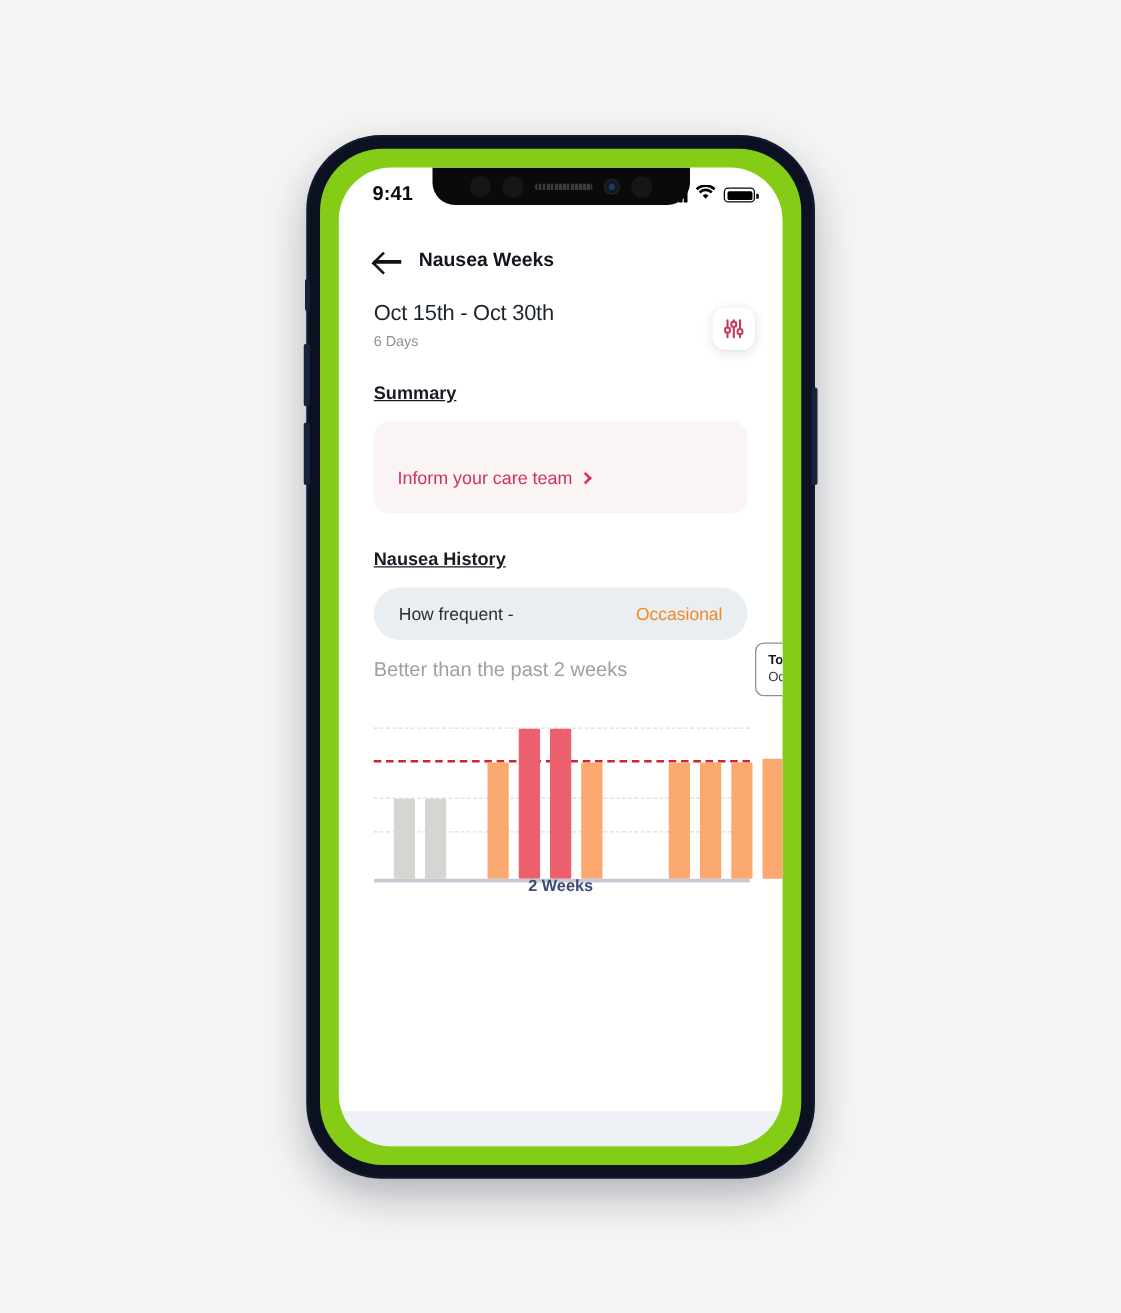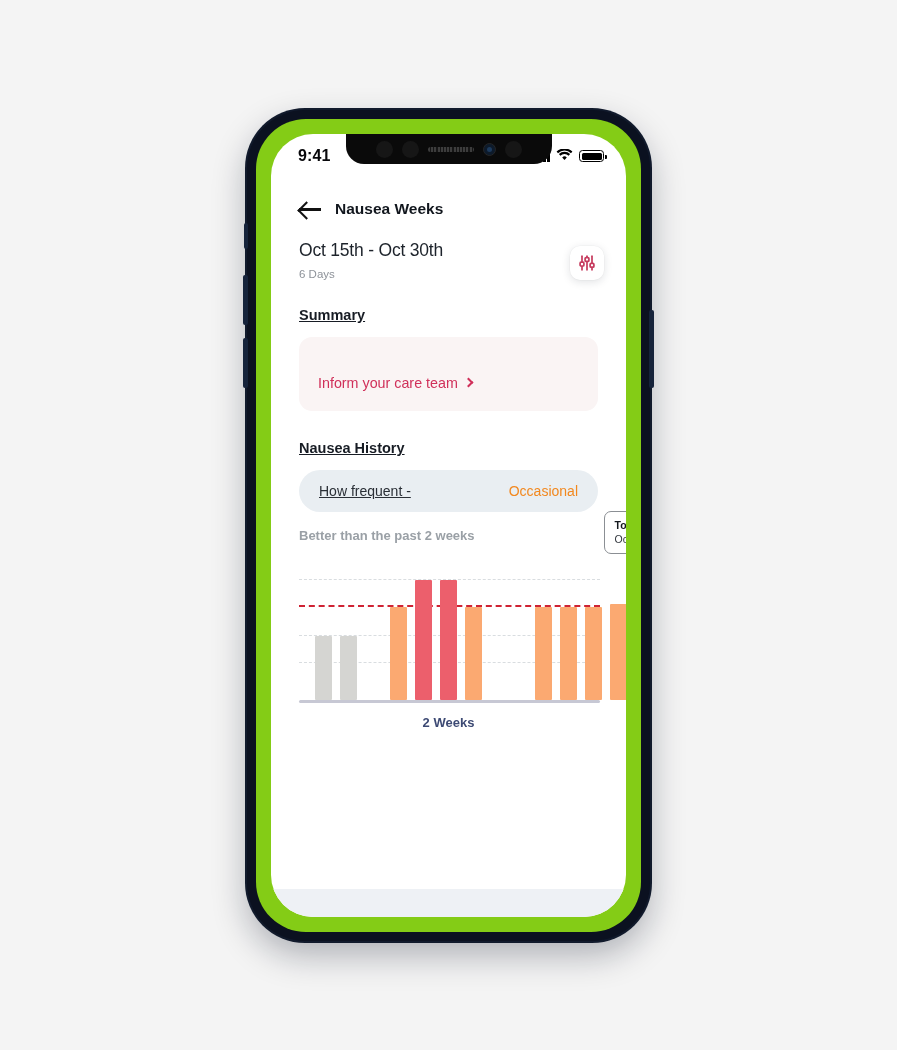--- a/index.html
+++ b/index.html
@@ -135,23 +135,23 @@
     width: 7px; height: 7px; border-top: 2.1px solid #d0305a; border-right: 2.1px solid #d0305a;
     transform: rotate(45deg); display: inline-block; margin-bottom: 1px;
   }
 
   
   #freq-pill {
     margin: 14px 28px 0 28px; background: #e9eef2; border-radius: 26px;
     height: 42px; display: flex; align-items: center; justify-content: space-between;
     padding: 0 20px; cursor: pointer;
   }
-  #freq-label { font-size: 14px; color: #2a2f36; text-decoration: underline; }
+  #freq-label { font-size: 14px; color: #2a2f36; }
   #freq-value { font-size: 14px; color: #f2881f; }
-  #freq-note { font-size: 13px; color: #9aa0a6; padding-left: 28px; margin-top: 16px; font-weight: bold; }
+  #freq-note { font-size: 16px; color: #9aa0a6; padding-left: 28px; margin-top: 16px; }
 
   
   #chart-wrap { position: relative; margin-top: 10px; height: 180px; }
   #chart {
     position: absolute; left: 28px; right: 26px; top: 0; bottom: 0;
   }
   .gridline { position: absolute; left: 0; right: 0; height: 0;
     border-top: 1.6px dashed #d9dde0; }
   .gridline.threshold { border-top: 2px dashed #cf2233; }
   #baseline { position: absolute; left: 0; right: 0; bottom: 0; height: 3px;
@@ -278,21 +278,21 @@
                   <div class="bar" style="left: 286px; width: 17px; height: 93px; background: rgb(251, 169, 113);"></div>
                   <div class="bar" style="left: 311px; width: 17px; height: 96px; background: rgb(251, 169, 113);"></div>
                 </div>
               <div id="baseline"></div>
 
               <div id="tooltip" style="left: 304.5px; top: -42px;">
                 <div id="tooltip-title">Today</div>
                 <div id="tooltip-sub">Occasionally</div>
               </div>
             </div>
-            <div id="chart-xlabel" style="top: 162px;">2 Weeks</div>
+            <div id="chart-xlabel" style="top: 145px;">2 Weeks</div>
           </div>
 
         </div>
 
         <div id="screen-bottom-band"></div>
       </div>
     </div>
   </div>
 </div>
 

